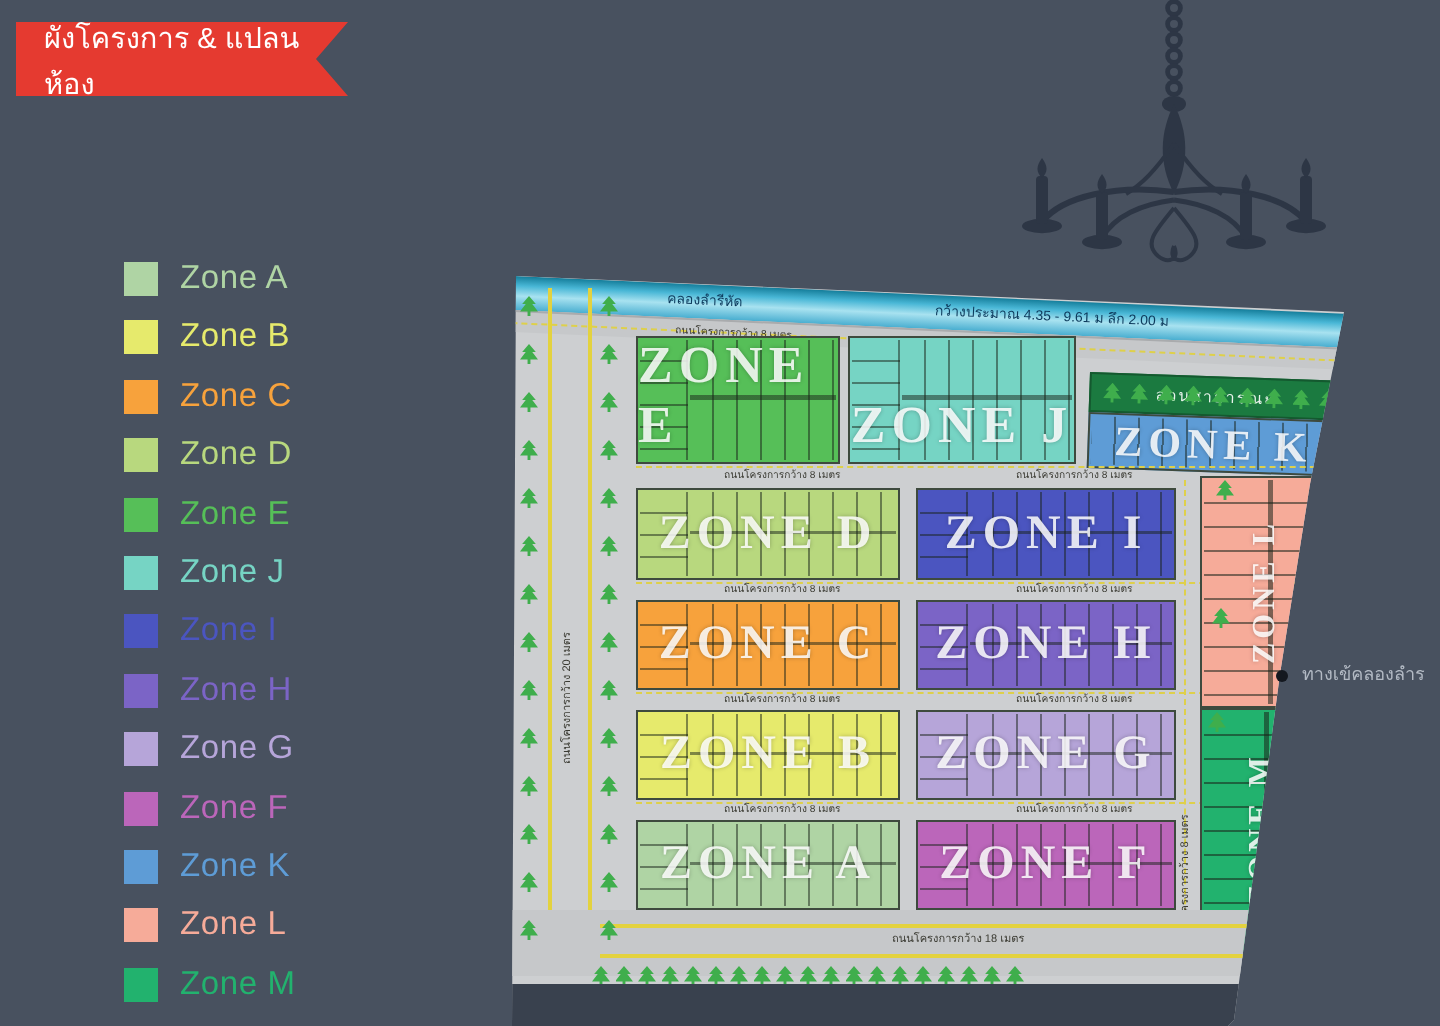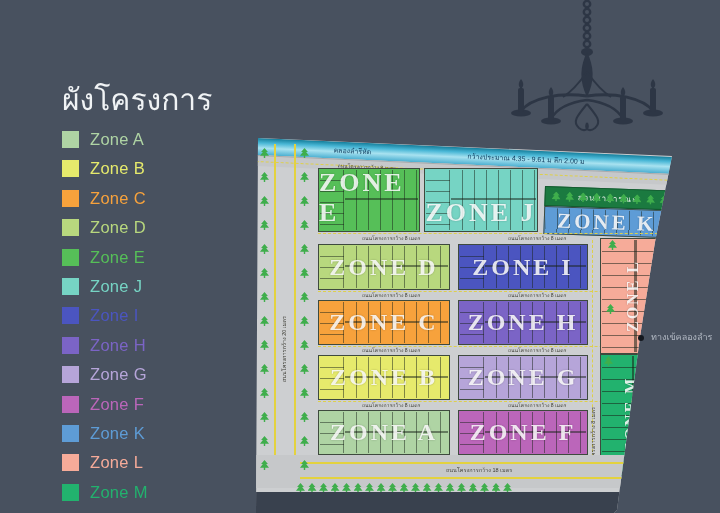--- a/index.html
+++ b/index.html
@@ -58,22 +58,24 @@
         clip-path:polygon(50% 0,88% 40%,68% 40%,100% 78%,58% 78%,58% 100%,42% 100%,42% 78%,0 78%,32% 40%,12% 40%);}
   
   #entrance-dot{position:absolute;left:638px;top:335px;width:6px;height:6px;border-radius:50%;background:#14181f;}
   #entrance-label{position:absolute;left:651px;top:330px;font-size:9px;color:#b3bac4;}
 </style>
 </head>
 <body>
 
 <div id="canvas">
 
-
-  <div id="page-title">ผังโครงการ</div>
+  <div id="ribbon" style="background: rgb(229, 58, 48);">
+    <span>ผังโครงการ &amp; แปลนห้อง</span>
+  </div>
+
 
   <ul id="legend">
     <li style="--zc: #afd4a4;">
         <span class="lg-swatch"></span>
         <span class="lg-label">Zone A</span>
       </li>
     <li style="--zc: #e6ea6c;">
         <span class="lg-swatch"></span>
         <span class="lg-label">Zone B</span>
       </li>

